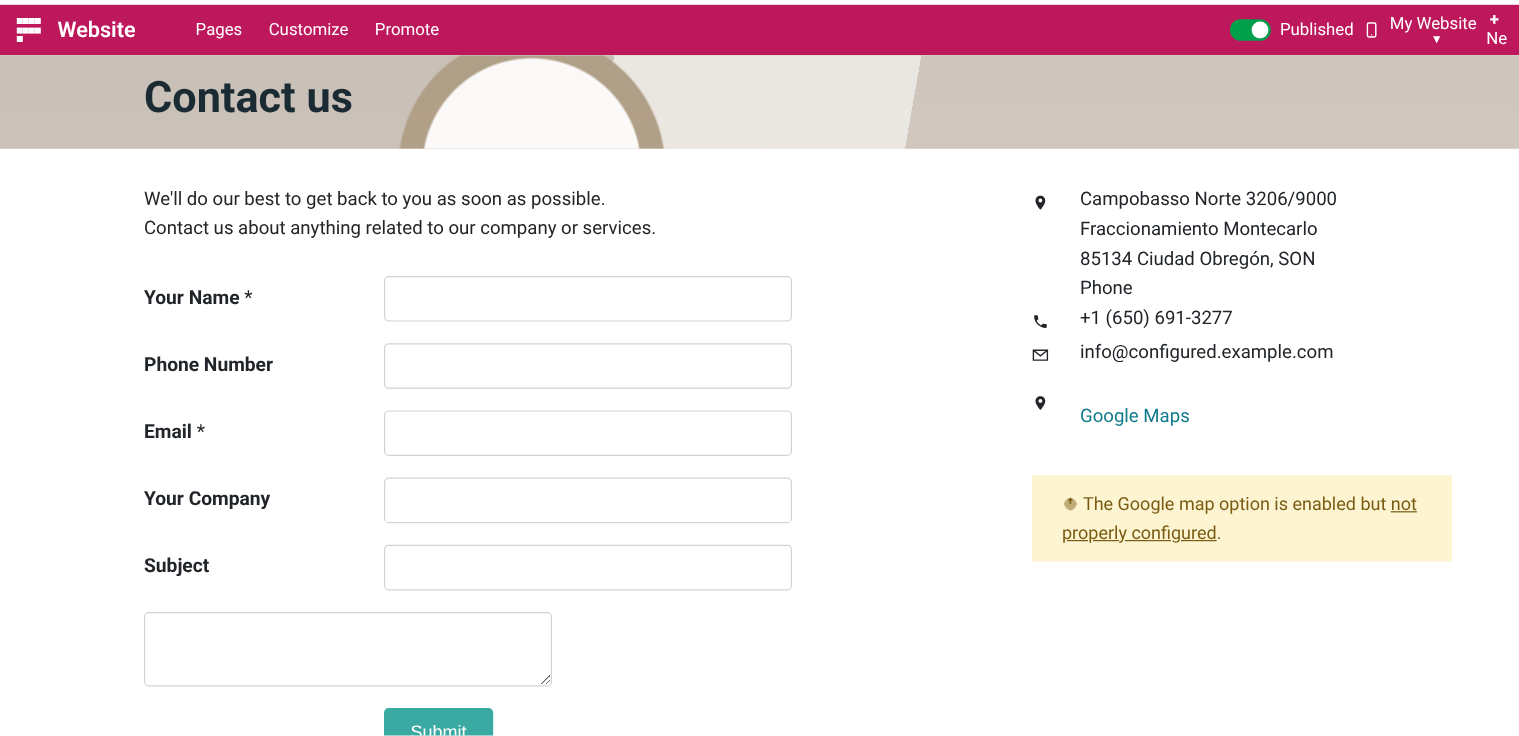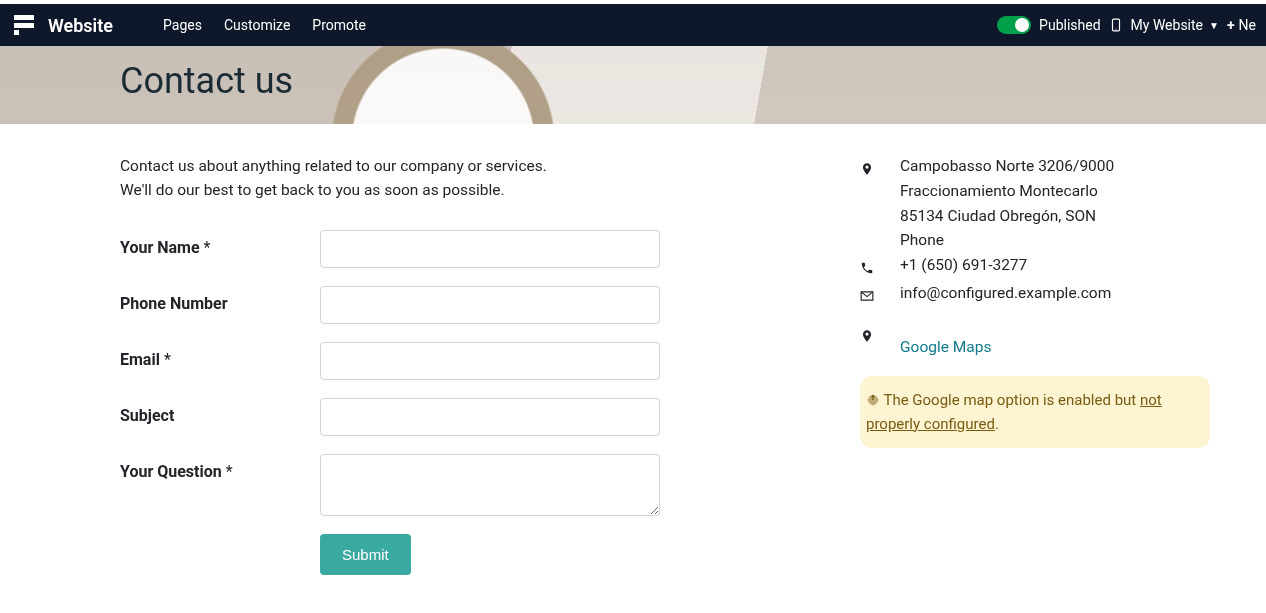--- a/index.html
+++ b/index.html
@@ -1,56 +1,56 @@
 <!DOCTYPE html>
 <html><head>
 <meta charset="utf-8">
 <style>
   * { box-sizing: border-box; margin:0; padding:0; }
   html,body { width:1266px; height:613px; font-family: -apple-system, BlinkMacSystemFont, "Segoe UI", Roboto, "Helvetica Neue", Arial, sans-serif; color:#212529; overflow:hidden; background:#fff;}
   
-  .topbar { background:#0f172a; height:42px; display:flex; align-items:center; color:#fff; font-size:14px; padding:0 10px; position:relative; margin-top:4px;}
+  .topbar { background:#be185d; height:42px; display:flex; align-items:center; color:#fff; font-size:14px; padding:0 10px; position:relative; margin-top:4px;}
   .app-icon { width:28px; height:28px; display:flex; flex-wrap:wrap; justify-content:space-between; align-content:space-between; padding:4px; margin-right:10px; cursor:pointer;}
   .app-icon span { width:5px; height:5px; background:#fff; display:block;}
   .brand { font-size:18px; font-weight:600; margin-right:50px;}
   .menu-item { margin-right:22px; cursor:pointer; }
   .right-group{ margin-left:auto; display:flex; align-items:center; gap:8px;}
   .toggle { width:34px; height:18px; background:#00a04a; border-radius:10px; position:relative; cursor:pointer;}
   .toggle::after{ content:""; position:absolute; right:2px; top:2px; width:14px; height:14px; background:#fff; border-radius:50%;}
   .pub-status { display:flex; align-items:center; gap:8px;}
-  .icon-btn { cursor:pointer; display:inline-flex; align-items:center;}
+  .icon-btn { cursor:pointer; display:inline-flex; align-items:center;flex-direction:column;}
   .dropdown-caret { margin-left:6px; font-size:10px;}
   
   .hero { height:78px; width:100%; position:relative; overflow:hidden; background:linear-gradient(180deg,#d9d2cc 0%, #e6ddd4 100%); }
   .hero-bg { position:absolute; inset:0; background:
      radial-gradient(circle at 35% 120%, #fff 0 90px, transparent 92px),
      radial-gradient(circle at 35% 120%, #b0956f 0 110px, transparent 112px),
      linear-gradient(100deg, #c9bdb0 0 40%, #efe9e2 40% 60%, #d0c4b6 60% 100%);
      opacity:.85; filter:saturate(.7);
   }
-  .hero h1{ position:relative; font-size:36px; font-weight:400; color:#1a2b33; padding:14px 0 0 120px;}
+  .hero h1{ position:relative; font-size:36px; font-weight:700; color:#1a2b33; padding:14px 0 0 120px;}
   
   .page { display:flex; padding:30px 40px 0 120px; gap:60px;}
   .left { flex:0 0 680px;}
   .intro { font-size:15.5px; color:#252525; line-height:1.55; margin-bottom:28px;}
   .form-row { display:flex; align-items:flex-start; margin-bottom:18px;}
   .form-row label { width:200px; font-weight:700; font-size:16px; padding-top:8px;}
   .req { font-weight:400;}
   .form-row input, .form-row textarea { width:340px; height:38px; border:1px solid #ced4da; border-radius:4px; padding:6px 10px; font-size:14px;}
   .form-row textarea { height:62px; resize:both;}
   .submit-wrap { margin-left:200px; margin-top:10px;}
   .submit { background:#3aa9a1; color:#fff; border:none; border-radius:4px; padding:12px 22px; font-size:15px; cursor:pointer;}
   
   .right { flex:0 0 350px; font-size:15.5px; line-height:1.6;}
   .company-name{ font-weight:400; margin-bottom:2px;}
   .info-line { display:flex; gap:26px;}
   .info-line .ico { width:14px; flex:none; text-align:center; padding-top:3px; color:#212529;}
   .info-line.link a { color:#117a8b; text-decoration:none;margin-top:14px;}
   
-  .alert { margin-top:16px; background:#fdf4d2; border-radius:12px; padding:12px 6px; color:#7a5b12; font-size:15px;}
+  .alert { margin-top:36px; background:#fdf4d2; border-radius:0; padding:12px 25px; color:#7a5b12; font-size:15px;}
   .alert a { color:#7a5b12; text-decoration:underline; }
   
   svg.ico-s { width:14px; height:14px; vertical-align:-2px; fill:currentColor;}
 </style>
 </head>
 <body>
 
 <div class="topbar">
   <div class="app-icon">
     <span></span>
@@ -90,42 +90,45 @@
 </div>
 
 <div class="hero">
   <div class="hero-bg"></div>
   <h1>Contact us</h1>
 </div>
 
 <div class="page">
   <div class="left">
     <div class="intro">
+      <div>We'll do our best to get back to you as soon as possible.</div>
       <div>Contact us about anything related to our company or services.</div>
-      <div>We'll do our best to get back to you as soon as possible.</div>
     </div>
 
     <div class="form-row">
       <label><span>Your Name</span> <span class="req">*</span></label>
       <input type="text" style="">
     </div>
     <div class="form-row">
       <label>Phone Number</label>
       <input type="text" style="">
     </div>
     <div class="form-row">
       <label><span>Email</span> <span class="req">*</span></label>
       <input type="text" style="">
     </div>
     <div class="form-row">
+      <label>Your Company</label>
+      <input type="text" style="">
+    </div>
+    <div class="form-row">
       <label>Subject</label>
       <input type="text" style="">
     </div>
     <div class="form-row">
-      <label><span>Your Question</span> <span class="req">*</span></label>
       <textarea style=""></textarea>
     </div>
     <div class="submit-wrap">
       <button class="submit">Submit</button>
     </div>
   </div>
 
   <div class="right">
     <div class="info-line">
       <span class="ico">

